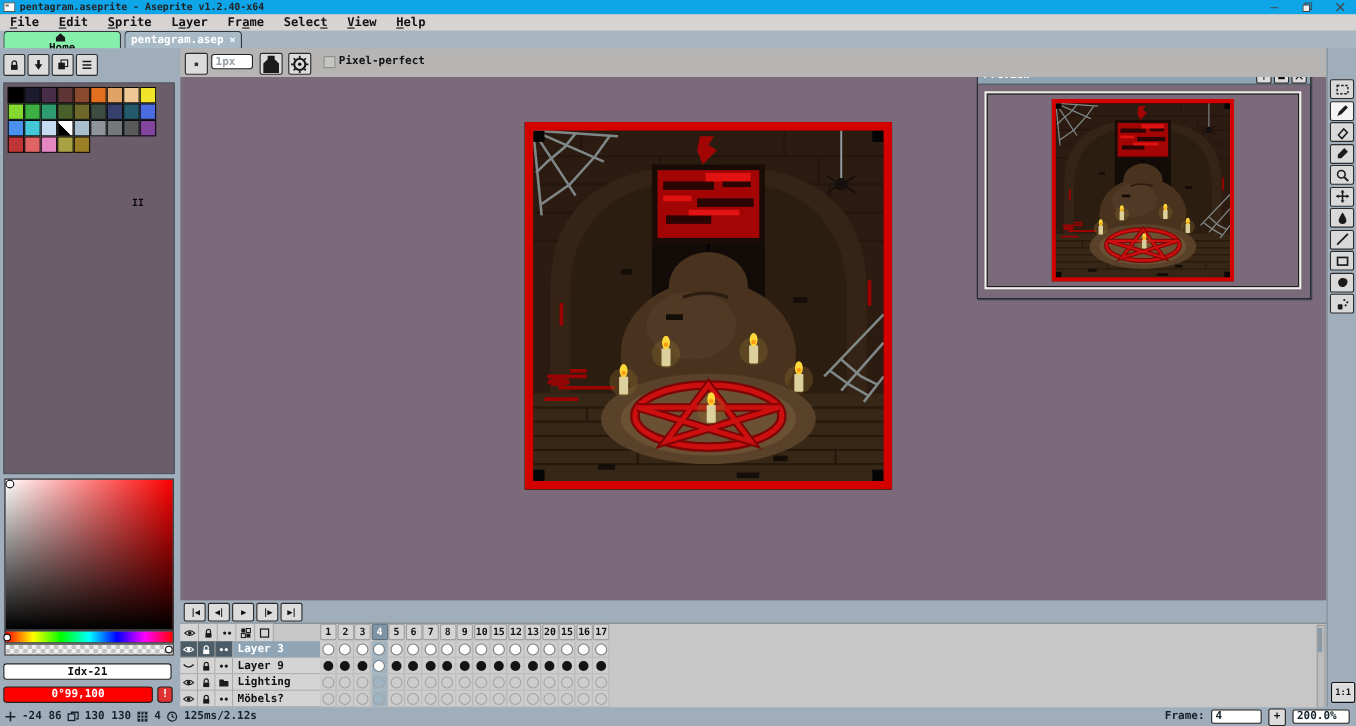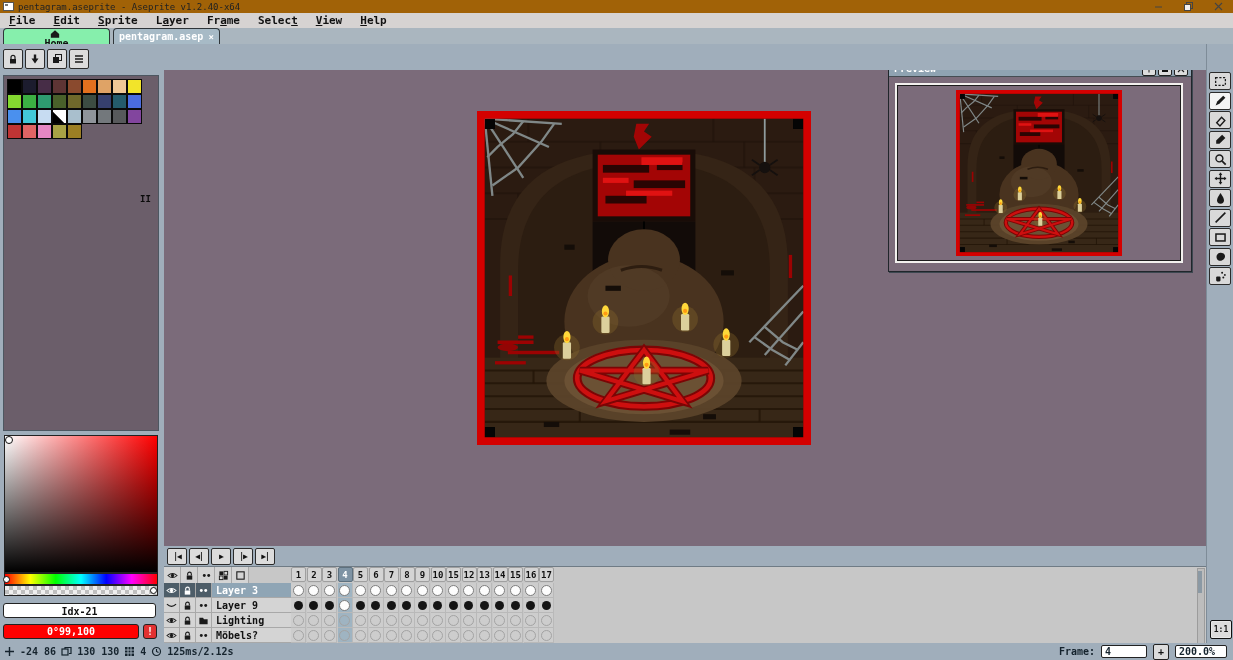--- a/index.html
+++ b/index.html
@@ -1,21 +1,21 @@
 <!DOCTYPE html>
 <html><head>
 <meta charset="utf-8">
 <style>
   html,body{margin:0;padding:0;width:1233px;height:660px;overflow:hidden;}
   body{font-family:"DejaVu Sans Mono", monospace; -webkit-font-smoothing:none; user-select:none;}
   .app{position:relative;width:1233px;height:660px;background:#a0aebb;overflow:hidden;}
 
   
-  .titlebar{position:absolute;left:0;top:0;width:1233px;height:13px;background:#a16207;
-    display:flex;align-items:center;font-size:9px;color:#222;}
+  .titlebar{position:absolute;left:0;top:0;width:1233px;height:13px;background:#0ea5e9;
+    display:flex;align-items:center;font-size:9px;color:#222;font-weight:bold;}
   .titlebar .app-ic{width:11px;height:9px;margin:0 4px 0 3px;}
   .win-controls{margin-left:auto;display:flex;align-items:center;height:13px;}
   .win-btn{width:30px;height:13px;display:flex;align-items:center;justify-content:center;cursor:default;}
   .win-btn svg{width:9px;height:9px;}
 
   .menubar{position:absolute;left:0;top:13px;width:1233px;height:15px;background:#d6d3d2;
     display:flex;align-items:center;font-size:11px;font-weight:bold;color:#111;}
   .menu-item{padding:0 9px;height:15px;line-height:15px;}
   .menu-item .u{text-decoration:underline;}
 
@@ -31,21 +31,21 @@
   
   .left-panel{position:absolute;left:0;top:44px;width:164px;height:599px;background:#a0aebb;}
   .pal-btn-row{position:absolute;left:3px;top:5px;display:flex;gap:2px;}
   .sq-btn{width:18px;height:18px;background:#dcdcdc;border:1px solid #2b2b2b;border-radius:2px;
     display:flex;align-items:center;justify-content:center;}
   .sq-btn svg{width:12px;height:12px;}
   .palette-area{position:absolute;left:3px;top:31px;width:154px;height:354px;background:#6b5e6a;
     border:1px solid #4d5761;}
   .pal-grid{position:absolute;left:3px;top:3px;width:144px;}
   .swatch{width:15px;height:15px;border:1px solid #0a0a0a;box-sizing:border-box;float:left;}
-  .pal-marker{position:absolute;left:116px;top:118px;color:#0a0a0a;font-size:9px;font-weight:bold;margin-left:20px;}
+  .pal-marker{position:absolute;left:116px;top:104px;color:#0a0a0a;font-size:9px;font-weight:bold;}
 
   .sv-box{position:absolute;left:4px;top:391px;width:152px;height:136px;border:1px solid #222;
     background:linear-gradient(to bottom, rgba(0,0,0,0) 0%, #000 100%),
                linear-gradient(to right, #ffffff 0%, #ff0000 100%);}
   .sv-cursor{position:absolute;left:0px;top:0px;width:6px;height:6px;border:1px solid #111;border-radius:50%;background:rgba(255,255,255,.85);}
   .hue-bar{position:absolute;left:4px;top:529px;width:152px;height:10px;border:1px solid #222;
     background:linear-gradient(to right,#f00,#ff0,#0f0,#0ff,#00f,#f0f,#f00);}
   .hue-cursor{position:absolute;left:-2px;top:2px;width:5px;height:5px;border:1px solid #111;border-radius:50%;background:#fff;}
   .alpha-bar{position:absolute;left:4px;top:541px;width:152px;height:9px;border:1px solid #222;background-color:#efefef;
     background-image:linear-gradient(45deg,#bfbfbf 25%,transparent 25%),linear-gradient(-45deg,#bfbfbf 25%,transparent 25%),
@@ -267,20 +267,42 @@
     </div>
     <div class="alpha-bar">
       <div class="alpha-cursor"></div>
     </div>
     <div class="idx-field">Idx-21</div>
     <div class="color-field">0°99,100</div>
     <div class="color-warn">!</div>
   </div>
 
   <div class="center">
+    <div class="context-bar">
+      <div class="ctx-btn" style="left:4px;">
+        <svg viewBox="0 0 12 12">
+            <rect x="5" y="5" width="2" height="2" fill="#333"></rect>
+          </svg>
+      </div>
+      <input class="ctx-input" style="left: 28px; width: 38px;" readonly="" value="1px">
+      <div class="ctx-btn" style="left:72px;">
+        <svg viewBox="0 0 12 12">
+            <path d="M4,1 h4 v2 l2.5,2.5 V11 H1.5 V5.5 L4,3 Z" fill="#1a1a1a"></path>
+          </svg>
+      </div>
+      <div class="ctx-btn" style="left:98px;">
+        <svg viewBox="0 0 12 12">
+            <circle cx="6" cy="6" r="3.2" fill="none" stroke="#1a1a1a" stroke-width="1.2"></circle>
+          <circle cx="6" cy="6" r="1" fill="#1a1a1a"></circle>
+          <path d="M6,1 v1.5 M6,9.5 V11 M1,6 h1.5 M9.5,6 H11 M2.5,2.5 l1,1 M8.5,8.5 l1,1 M9.5,2.5 l-1,1 M3.5,8.5 l-1,1" stroke="#1a1a1a" stroke-width="1"></path>
+          </svg>
+      </div>
+      <div class="chk" style="left:130px;"></div>
+      <span class="chk-label" style="left:144px;">Pixel-perfect</span>
+    </div>
 
     <div class="workspace">
       <div class="canvas-wrap">
         <svg id="canvas-art" viewBox="0 0 130 130">
             <rect x="0" y="0" width="130" height="130" fill="#1c110b"></rect>
             <rect x="3" y="3" width="124" height="124" fill="#2b1b11"></rect>
             <line x1="3" y1="12" x2="127" y2="12" stroke="#20130c" stroke-width="0.8" opacity="0.6"></line>
             <line x1="3" y1="22" x2="127" y2="22" stroke="#20130c" stroke-width="0.8" opacity="0.6"></line>
             <line x1="3" y1="32" x2="127" y2="32" stroke="#20130c" stroke-width="0.8" opacity="0.6"></line>
             <line x1="3" y1="42" x2="127" y2="42" stroke="#20130c" stroke-width="0.8" opacity="0.6"></line>
@@ -577,21 +599,21 @@
         <div class="frame-num sel" style="left: 173.5px;">4</div>
         <div class="frame-num" style="left: 189px;">5</div>
         <div class="frame-num" style="left: 204.5px;">6</div>
         <div class="frame-num" style="left: 220px;">7</div>
         <div class="frame-num" style="left: 235.5px;">8</div>
         <div class="frame-num" style="left: 251px;">9</div>
         <div class="frame-num" style="left: 266.5px;">10</div>
         <div class="frame-num" style="left: 282px;">15</div>
         <div class="frame-num" style="left: 297.5px;">12</div>
         <div class="frame-num" style="left: 313px;">13</div>
-        <div class="frame-num" style="left: 328.5px;">14</div>
+        <div class="frame-num" style="left: 328.5px;">20</div>
         <div class="frame-num" style="left: 344px;">15</div>
         <div class="frame-num" style="left: 359.5px;">16</div>
         <div class="frame-num" style="left: 375px;">17</div>
         <div class="tl-row sel" style="top: 16px;">
           <div class="tl-cell" style="left: 0px;">
             <svg viewBox="0 0 12 12">
               <path d="M1,6 Q6,1.5 11,6 Q6,10.5 1,6 Z" fill="none" stroke="#fff" stroke-width="1.1"></path>
               <circle cx="6" cy="6" r="1.8" fill="#fff"></circle>
             </svg>
           </div>

